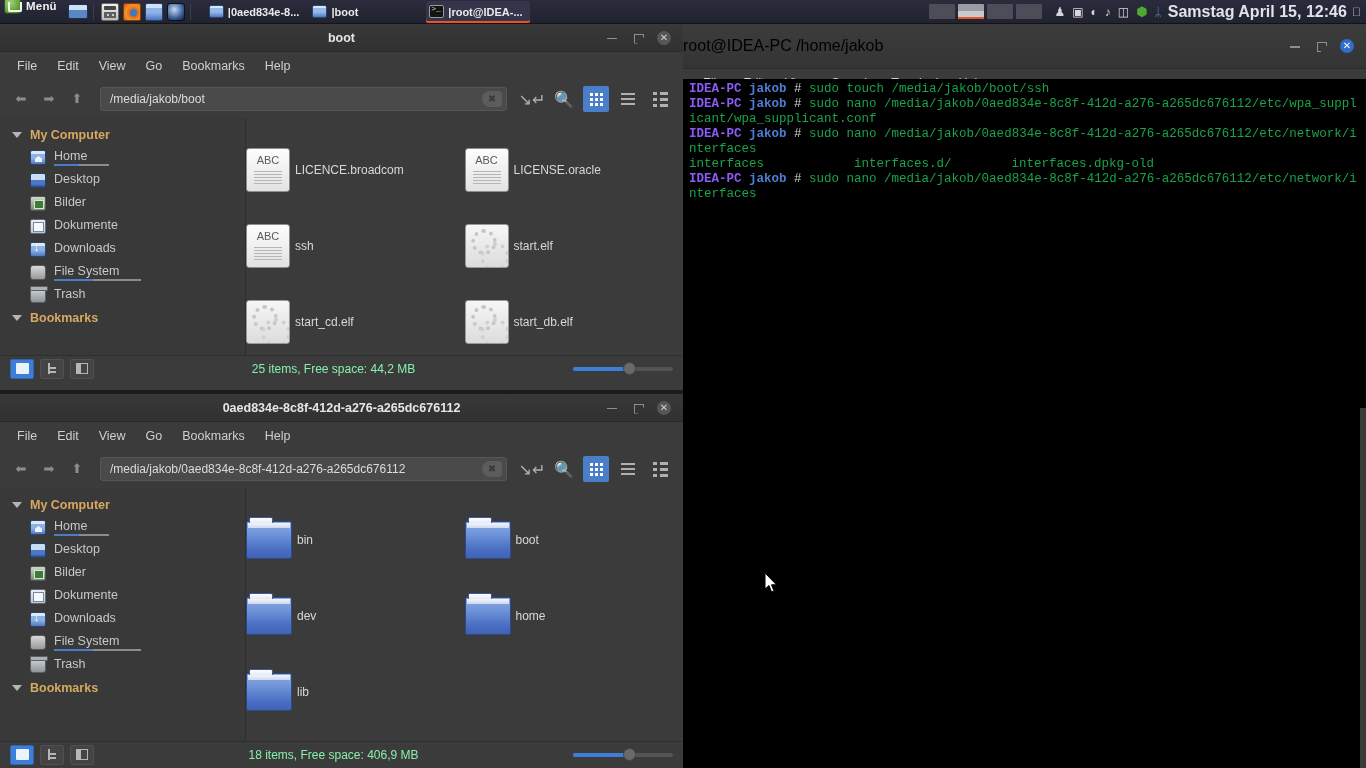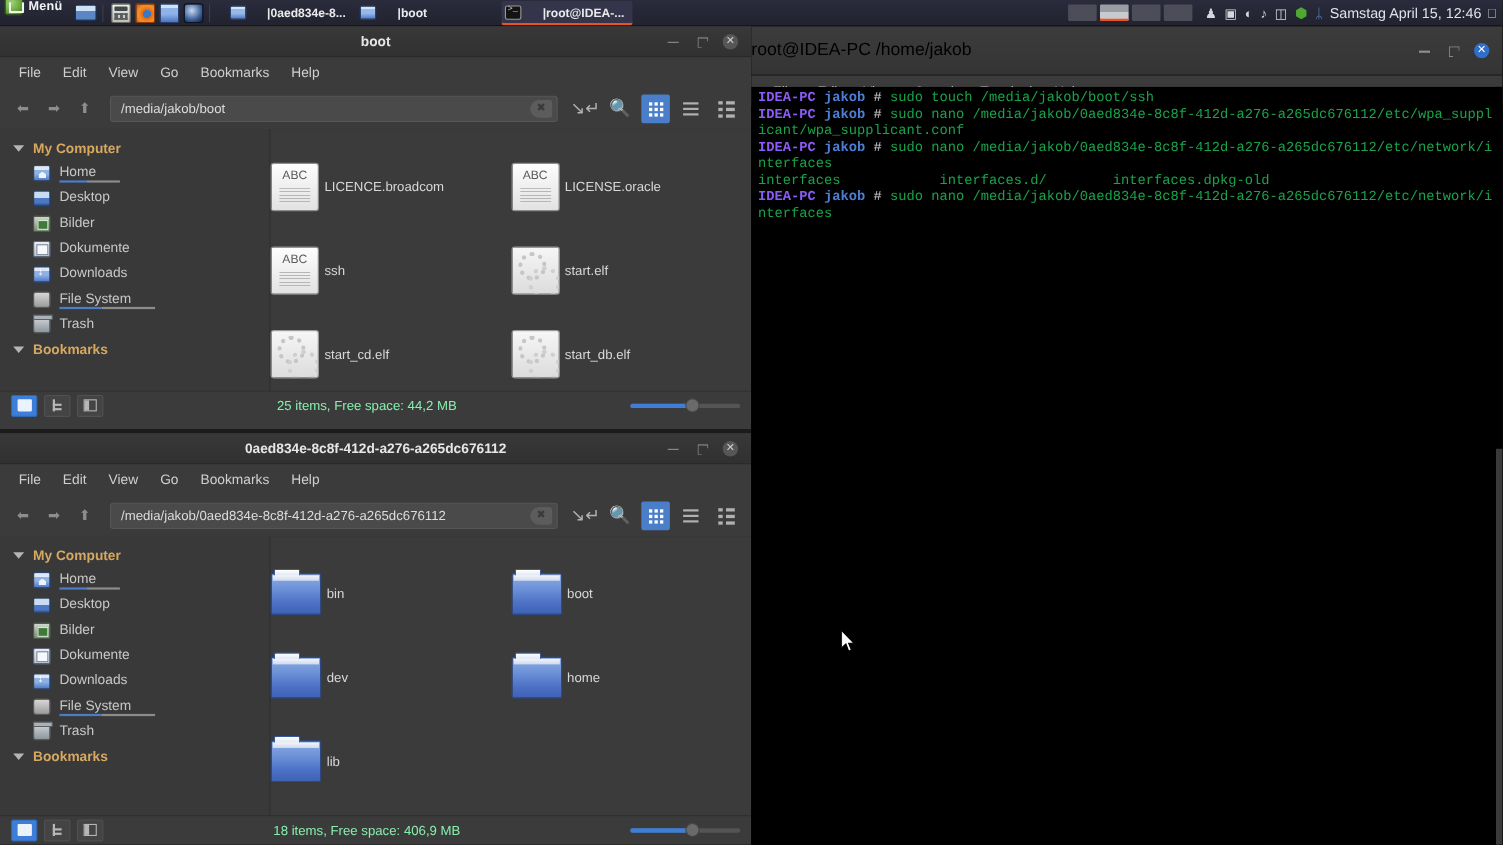--- a/index.html
+++ b/index.html
@@ -57,21 +57,21 @@
     background: linear-gradient(#cfe0f7 0 22%, #8fb3e8 22% 55%, #4a74c4 100%);
     border: 1px solid #28406b; border-radius: 2px;
   }
   .lnch.globe {
     background: radial-gradient(circle at 40% 35%, #c8d8ee, #3a5f9a 60%, #121a28);
     border: 1px solid #0c1220; border-radius: 3px;
   }
 
   .tb-windows { display: flex; align-items: center; gap: 3px; margin-left: 10px; height: 24px; }
   .twin {
-    display: flex; align-items: center; gap: 19px; height: 22px; padding: 0 7px 0 3px;
+    display: flex; align-items: center; gap: 4px; height: 22px; padding: 0 7px 0 3px;
     font-size: 11px; color: #eaeaea; border-radius: 2px; max-width: 135px;
     white-space: nowrap; overflow: hidden;
   }
   .twin .ico { width: 15px; height: 13px; flex: none; }
   .twin .ico.fold {
     background: linear-gradient(#d4e4fa 0 22%, #97b9ea 22% 55%, #4f79c6 100%);
     border: 1px solid #2b4470; border-radius: 2px;
   }
   .twin .ico.term {
     background: #141414; border: 1px solid #9a9a9a; border-radius: 2px;
@@ -85,21 +85,21 @@
   .twin .lbl { font-weight: bold; font-size: 11px; }
 
   .tb-right { margin-left: auto; display: flex; align-items: center; gap: 6px; padding-right: 6px; }
   .wspaces { display: flex; gap: 3px; margin-right: 6px; }
   .wsp { width: 26px; height: 15px; background: #4c4d58; border-radius: 1px; }
   .wsp.b { background: linear-gradient(#9a9ca4 0 45%, #c8cad0 45% 100%); box-shadow: inset 0 -2px 0 #e95420; }
   .tray { display: flex; align-items: center; gap: 7px; }
   .tico { font-size: 12px; color: #d6d6dc; line-height: 1; }
   .tico.shield { color: #4ea832; font-size: 13px; }
   .tico.bt { color: #5a8ad0; }
-  .clock { font-size: 13px; font-weight: normal; color: #dfe2ea; white-space: nowrap; }
+  .clock { font-size: 16px; font-weight: bold; color: #dfe2ea; white-space: nowrap; }
 
   
   .win { position: absolute; background: #3b3b3b; }
   .titlebar {
     height: 28px; background: linear-gradient(#383838, #313131);
     border-bottom: 1px solid #2a2a2a;
     display: flex; align-items: center; position: relative;
   }
   .titlebar .title {
     position: absolute; left: 0; right: 0; text-align: center;

